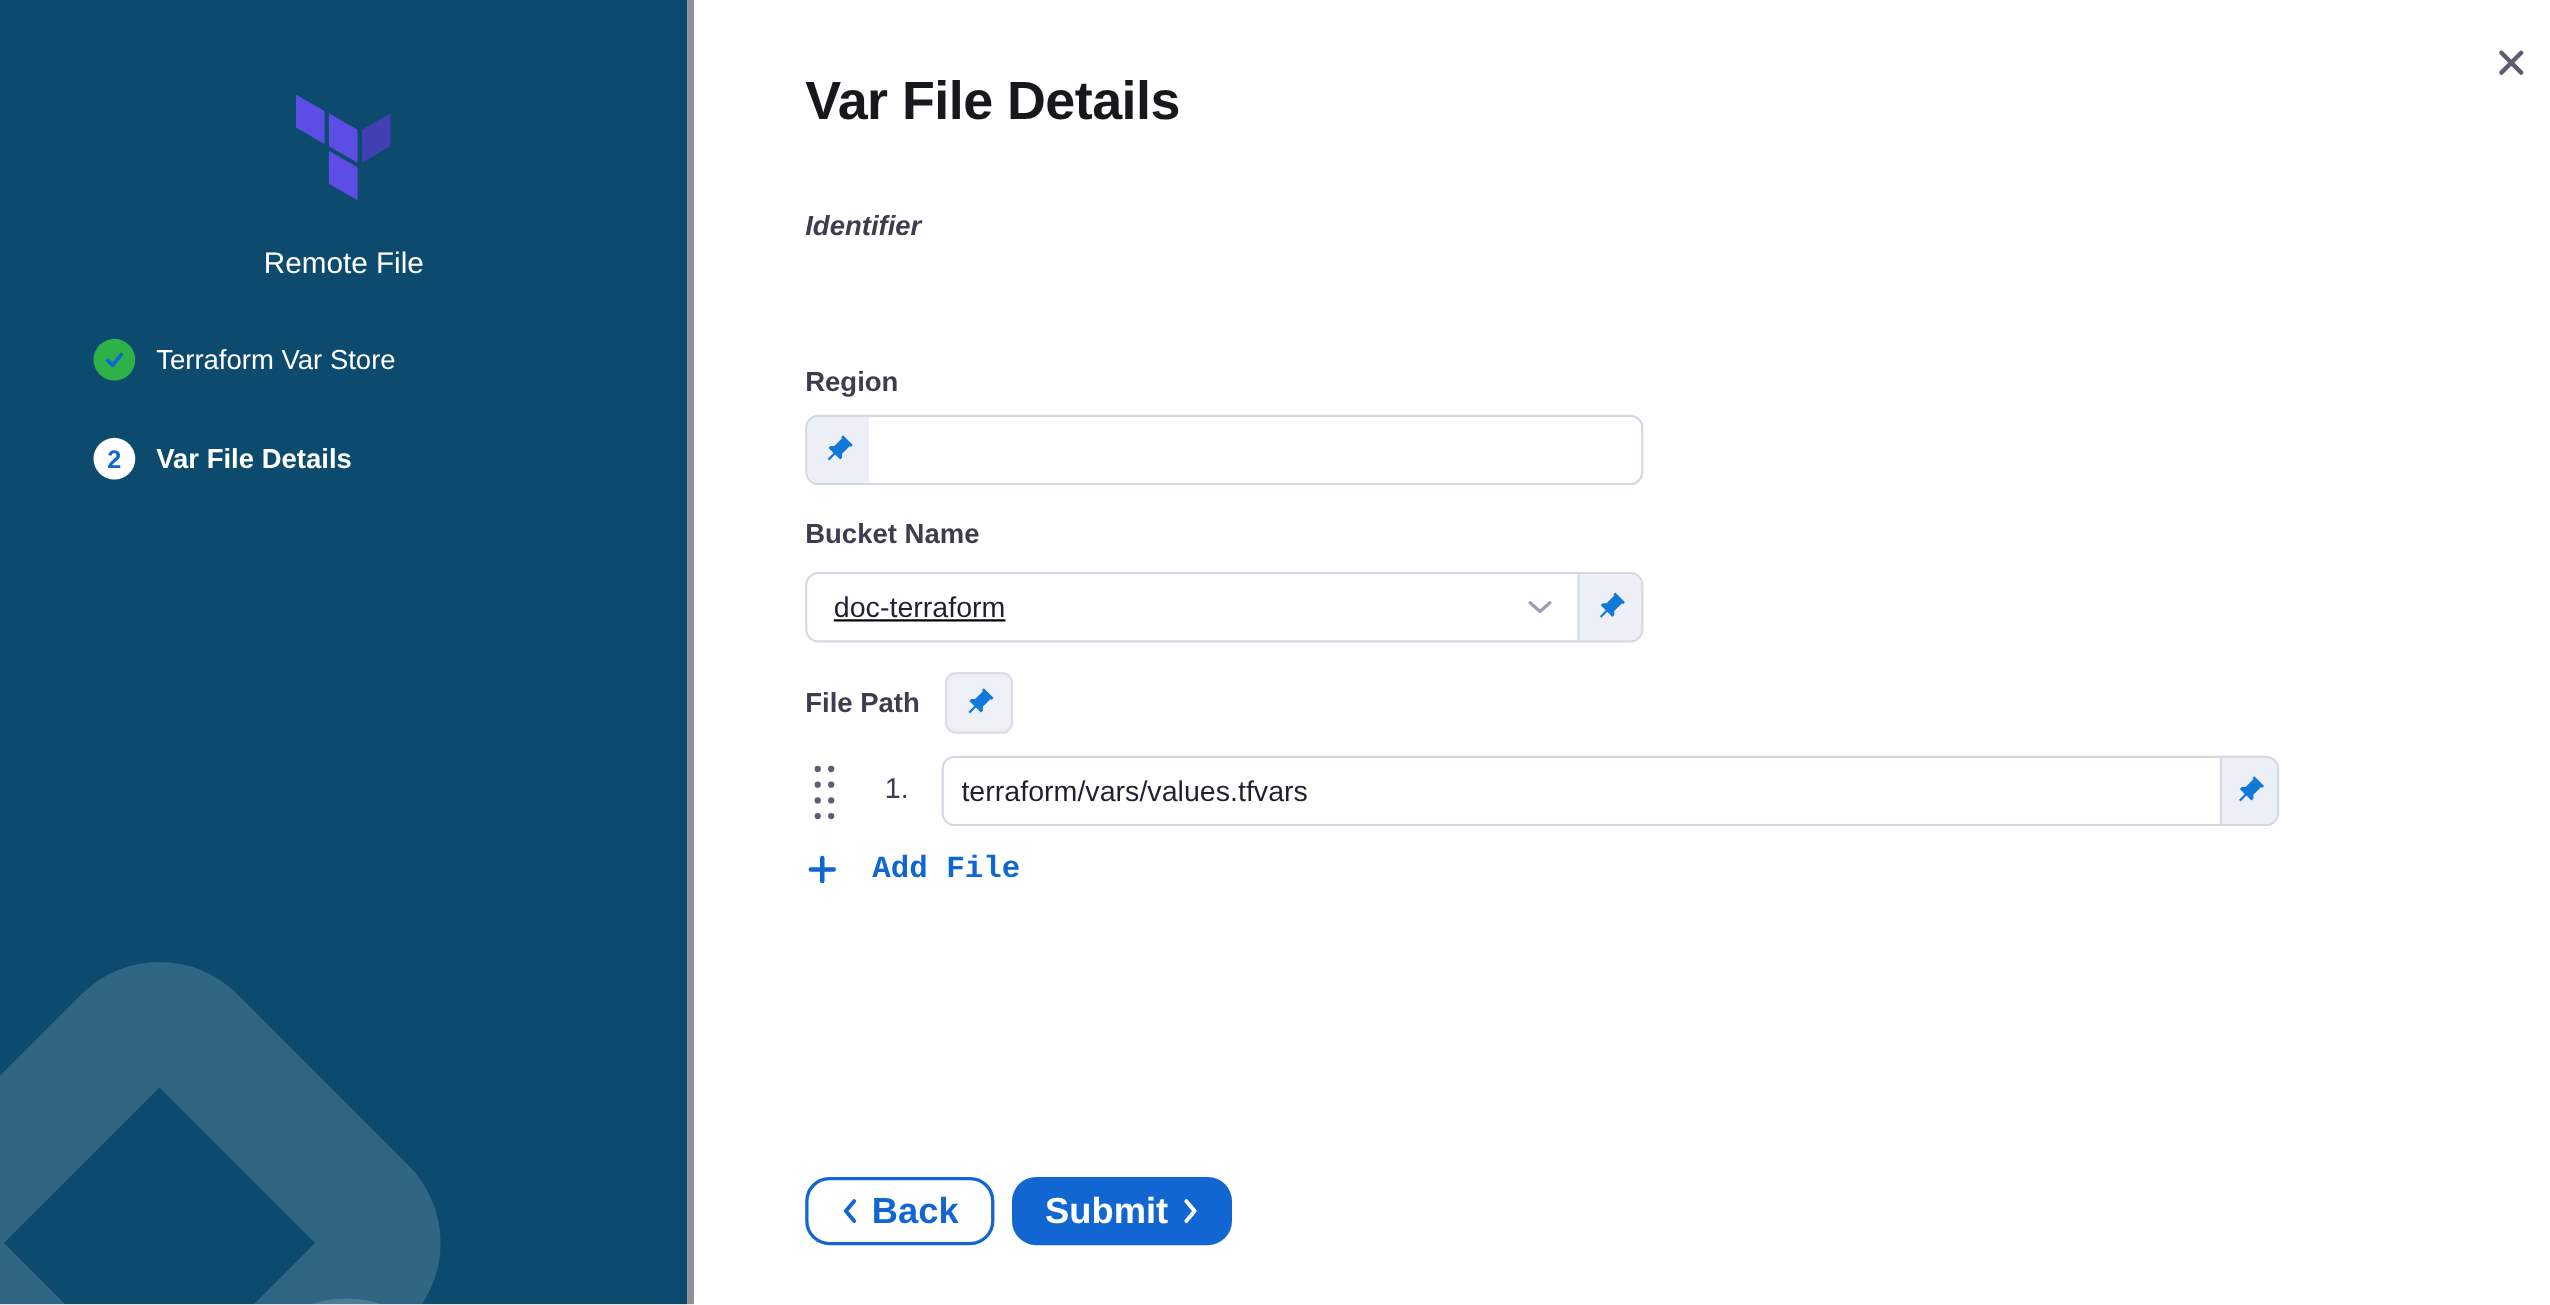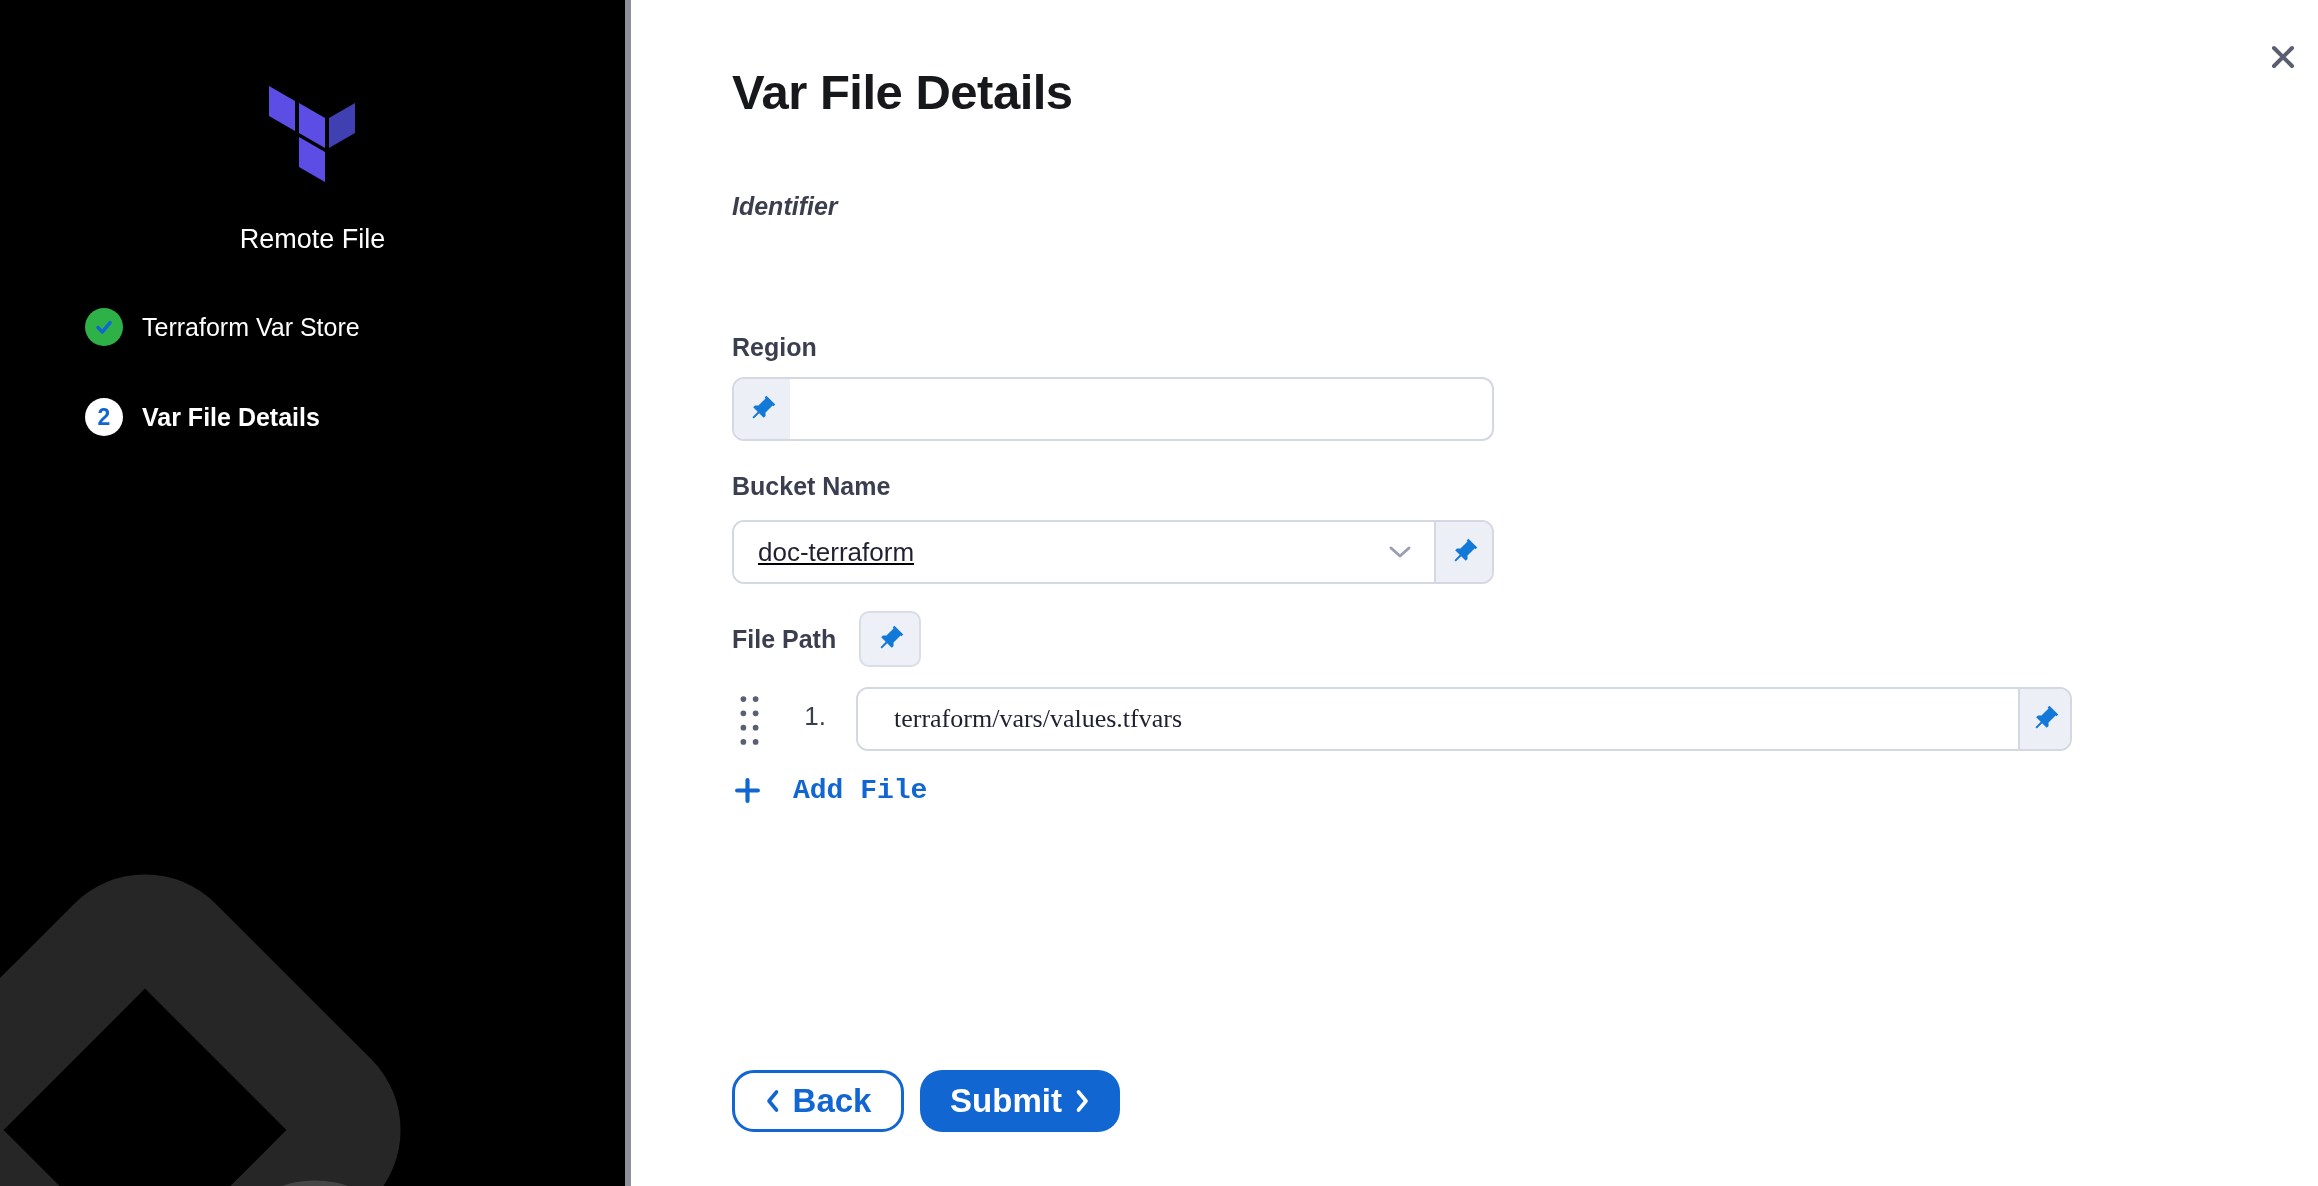--- a/index.html
+++ b/index.html
@@ -7,21 +7,21 @@
   body {
     width:2318px; height:1186px;
     font-family:"Liberation Sans", sans-serif;
     background:#ffffff; overflow:hidden;
   }
   .app { position:relative; width:2318px; height:1186px; overflow:hidden; background:#fff; }
 
   
   .sidebar {
     position:absolute; left:0; top:0; width:625px; height:100%;
-    background:#000000; overflow:hidden;
+    background:#0c4a6e; overflow:hidden;
   }
   .panel-divider {
     position:absolute; left:625px; top:0; width:6px; height:100%;
     background:#8f9096;
   }
   .watermark {
     position:absolute; width:420px; height:420px;
     border:110px solid rgba(255,255,255,0.15);
     border-radius:100px; transform:rotate(45deg);
   }
@@ -100,22 +100,22 @@
   .file-index {
     position:absolute; left:145px; top:701px; width:50px; text-align:right;
     font-size:26px; color:#3b3e4e;
   }
   .file-combo {
     position:absolute; left:225px; top:687px; width:1216px; height:64px;
     border:2px solid #d4d8e3; border-radius:12px; background:#fff;
     display:flex; overflow:hidden;
   }
   .file-input {
-    flex:1; border:none; outline:none; font-family:Liberation Serif, serif; font-size:26px;
-    color:#1f2130; padding:0 36px; border-right:2px solid #d4d8e3; background:#fff;
+    flex:1; border:none; outline:none; font-family:Liberation Sans, sans-serif; font-size:26px;
+    color:#1f2130; padding:0 16px; border-right:2px solid #d4d8e3; background:#fff;
   }
   .file-combo .combo-pin { width:50px; }
 
   .add-file {
     position:absolute; left:103px; top:770px; height:40px;
     display:flex; align-items:center; gap:32px;
     background:none; border:none; padding:0; cursor:pointer;
     color:#1166d2; font-family:Liberation Mono, monospace; font-size:28px; font-weight:700;
   }
 

